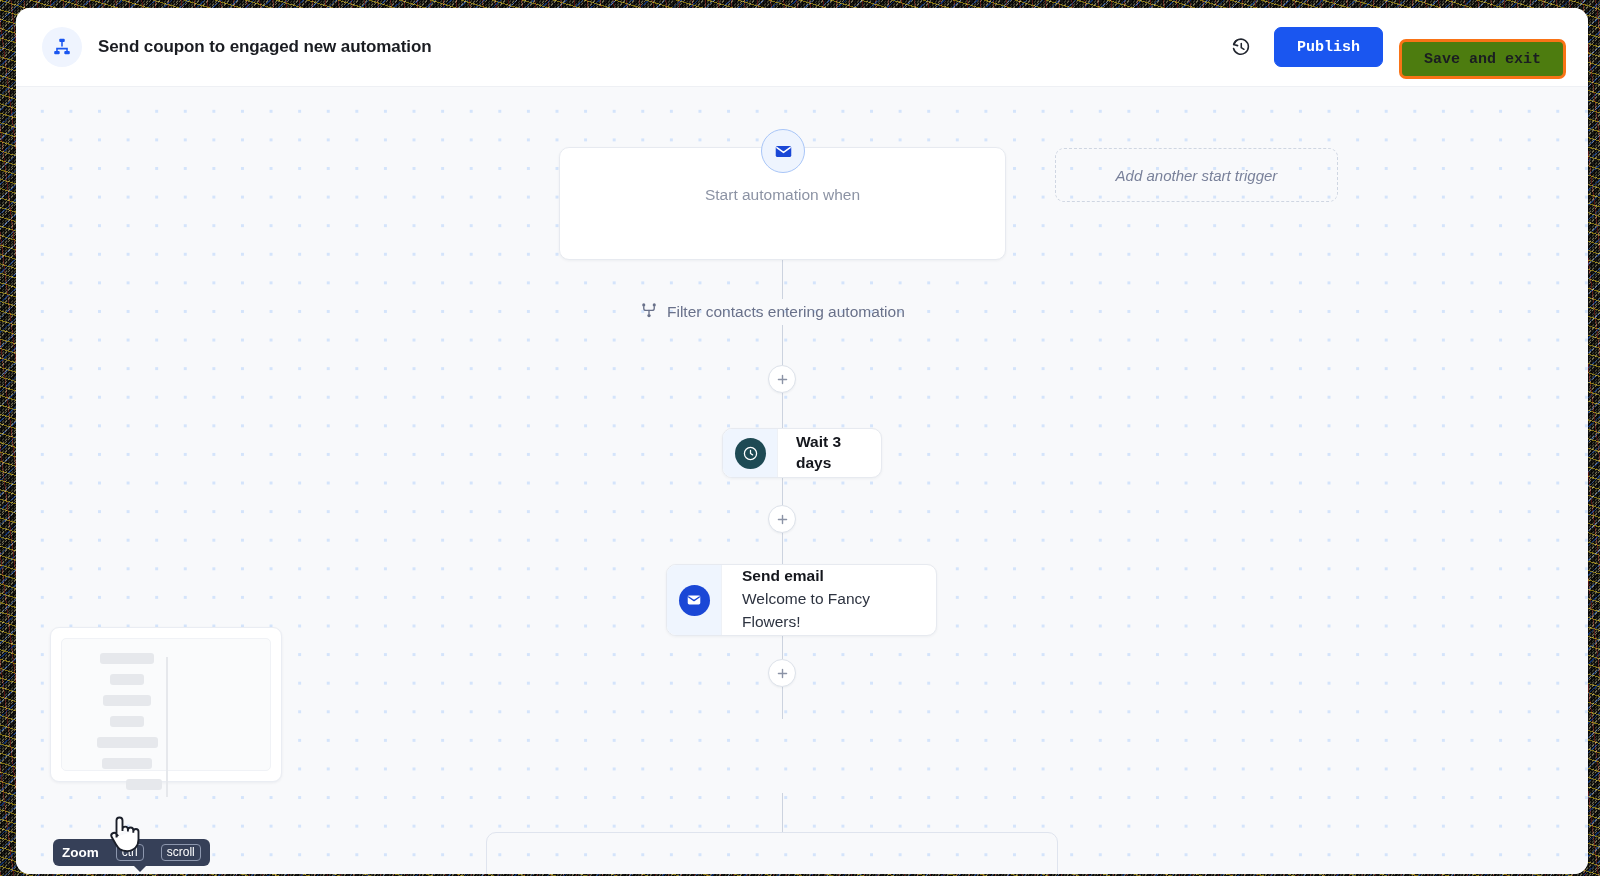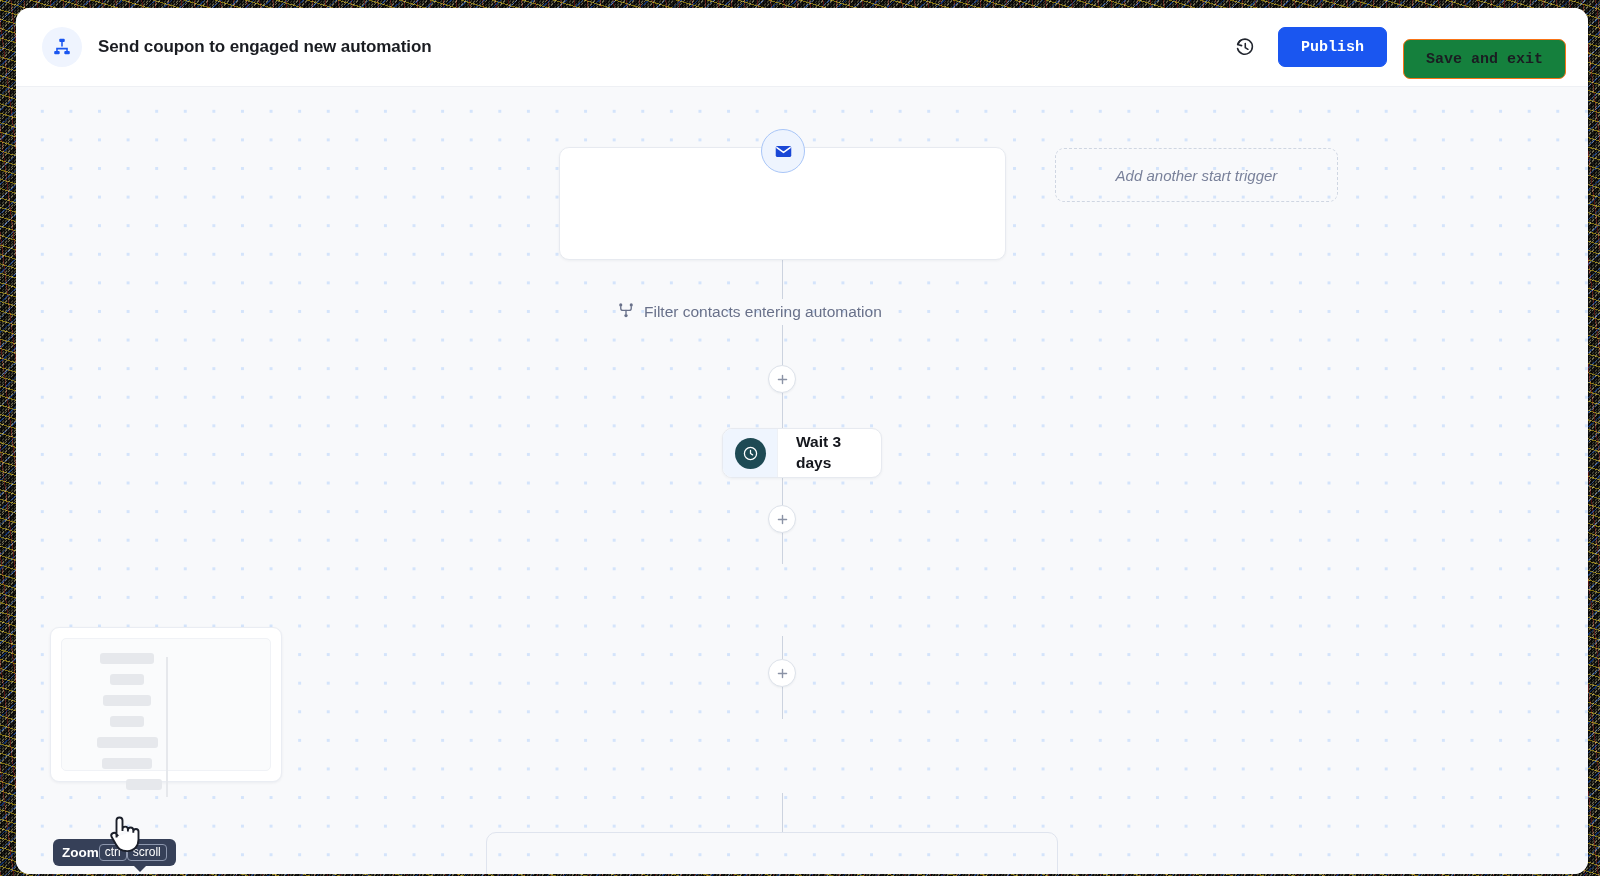--- a/index.html
+++ b/index.html
@@ -88,21 +88,21 @@
     font-size: 15px;
     font-weight: bold;
     border-radius: 7px;
     cursor: pointer;
     height: 40px;
     padding: 0 22px;
     display: flex; align-items: center; justify-content: center;
     white-space: nowrap;
   }
   .btn-primary { background: #1a56f0; color: #fff; border: 1px solid #1a56f0; }
-  .btn-secondary { background: #15803d; color: #1b1d22; border: 1px solid #f97316; margin-top: 24px; }
+  .btn-secondary { background: #4d7c0f; color: #1b1d22; border: 3px solid #f97316; margin-top: 24px; }
 
   
   #canvas {
     position: absolute;
     left: 0; right: 0;
     top: 79px; bottom: 0;
     background-color: #f8f9fb;
     background-image: radial-gradient(#d4e4fb 1.7px, transparent 1.8px);
     background-size: 28.6px 28.6px;
     background-position: 12px 10px;
@@ -176,21 +176,21 @@
     font-size: 15px;
     color: #79819a;
     background: transparent;
     cursor: pointer;
     font-style: italic;
   }
 
   
   #filter-row {
     position: absolute;
-    left: 601px; top: 212px;
+    left: 624px; top: 212px;
     height: 26px;
     display: flex; align-items: center; gap: 9px;
     cursor: pointer;
   }
   #filter-row .lbl { font-size: 15.5px; color: #69718a; }
 
   
   .action-card {
     position: absolute;
     background: #fff;
@@ -267,21 +267,21 @@
   }
   .mm-bar { position: absolute; background: #e6e8ec; border-radius: 3px; height: 11px; }
   .mm-line { position: absolute; width: 1.5px; background: #e6e8ec; }
 
   #zoom-tip {
     position: absolute;
     left: 37px; top: 752px;
     height: 27px;
     background: #364058;
     border-radius: 6px;
-    display: flex; align-items: center; gap: 0;
+    display: flex; align-items: center; gap: 17px;
     padding: 0 9px;
     z-index: 30;
   }
   #zoom-tip .tip-label { color: #fff; font-size: 13.5px; font-weight: bold; }
   #zoom-tip .key {
     color: #fff; font-size: 12px;
     border: 1px solid #8d97ae;
     border-radius: 4px;
     padding: 1px 5px 2px;
     line-height: 1;
@@ -339,20 +339,21 @@
     <div class="conn" style="left:766px; top:173px; height:39px;"></div>
     <div class="conn" style="left:766px; top:238px; height:40px;"></div>
     <div class="conn" style="left:766px; top:306px; height:35px;"></div>
     <div class="conn" style="left:766px; top:391px; height:27px;"></div>
     <div class="conn" style="left:766px; top:446px; height:31px;"></div>
     <div class="conn" style="left:766px; top:549px; height:23px;"></div>
     <div class="conn" style="left:766px; top:600px; height:32px;"></div>
     <div class="conn" style="left:766px; top:706px; height:40px;"></div>
 
     <div id="trigger-card">
+      <div class="trigger-sub">Start automation when</div>
     </div>
     <div id="trigger-icon-circle">
       <svg width="19" height="19" viewBox="0 0 24 24" fill="none">
         <rect x="2.2" y="5" width="19.6" height="14" rx="2.4" fill="#1a47d6"></rect>
         <path d="M3.6 7.1 12 13.2l8.4-6.1" stroke="#ffffff" stroke-width="1.9" stroke-linecap="round" stroke-linejoin="round"></path>
       </svg>
     </div>
 
     <div id="add-trigger">
       <span>Add another start trigger</span>
@@ -394,20 +395,34 @@
             <circle cx="12" cy="12" r="8.6" stroke="#ffffff" stroke-width="1.8"></circle>
             <path d="M12 7.6V12l3 1.9" stroke="#ffffff" stroke-width="1.8" stroke-linecap="round" stroke-linejoin="round"></path>
           </svg>
         </span>
       </div>
       <div class="action-body">
         <div class="action-title">Wait 3 days</div>
       </div>
     </div>
 
+    <div id="email-card" class="action-card">
+      <div class="action-icon-pane icon-blue-tint">
+        <span class="circ-icon circ-blue">
+          <svg width="16" height="16" viewBox="0 0 24 24" fill="none">
+            <rect x="2.6" y="5.4" width="18.8" height="13.2" rx="2.2" fill="#ffffff"></rect>
+            <path d="M4 7.4 12 13l8-5.6" stroke="#1a47d6" stroke-width="2" stroke-linecap="round" stroke-linejoin="round"></path>
+          </svg>
+        </span>
+      </div>
+      <div class="action-body">
+        <div class="action-title">Send email</div>
+        <div class="action-sub">Welcome to Fancy Flowers!</div>
+      </div>
+    </div>
 
 
     <div id="bottom-box"></div>
 
     <div id="minimap">
       <div id="minimap-inner">
         <div class="mm-line" style="left:50%; top:18px; height:140px;"></div>
         <div class="mm-bar" style="left:38px; top:14px; width:54px;"></div>
         <div class="mm-bar" style="left:48px; top:35px; width:34px;"></div>
         <div class="mm-bar" style="left:41px; top:56px; width:48px;"></div>

